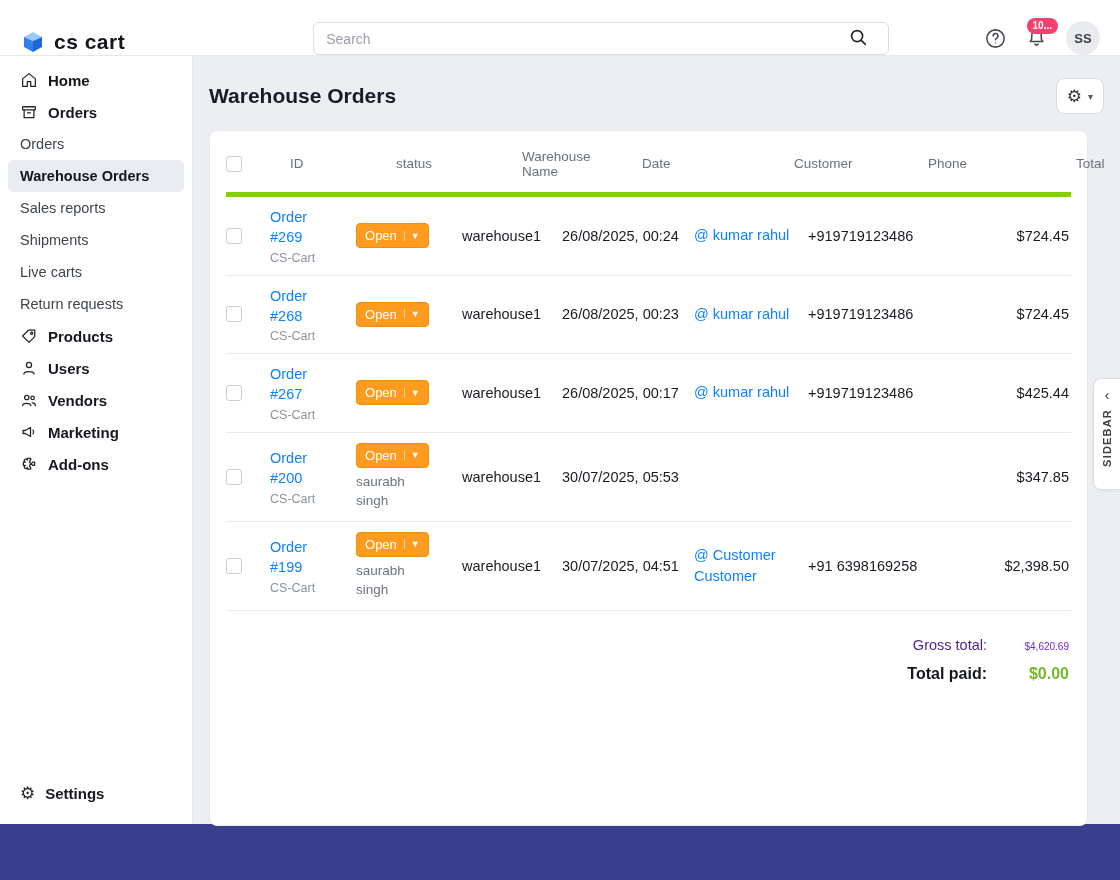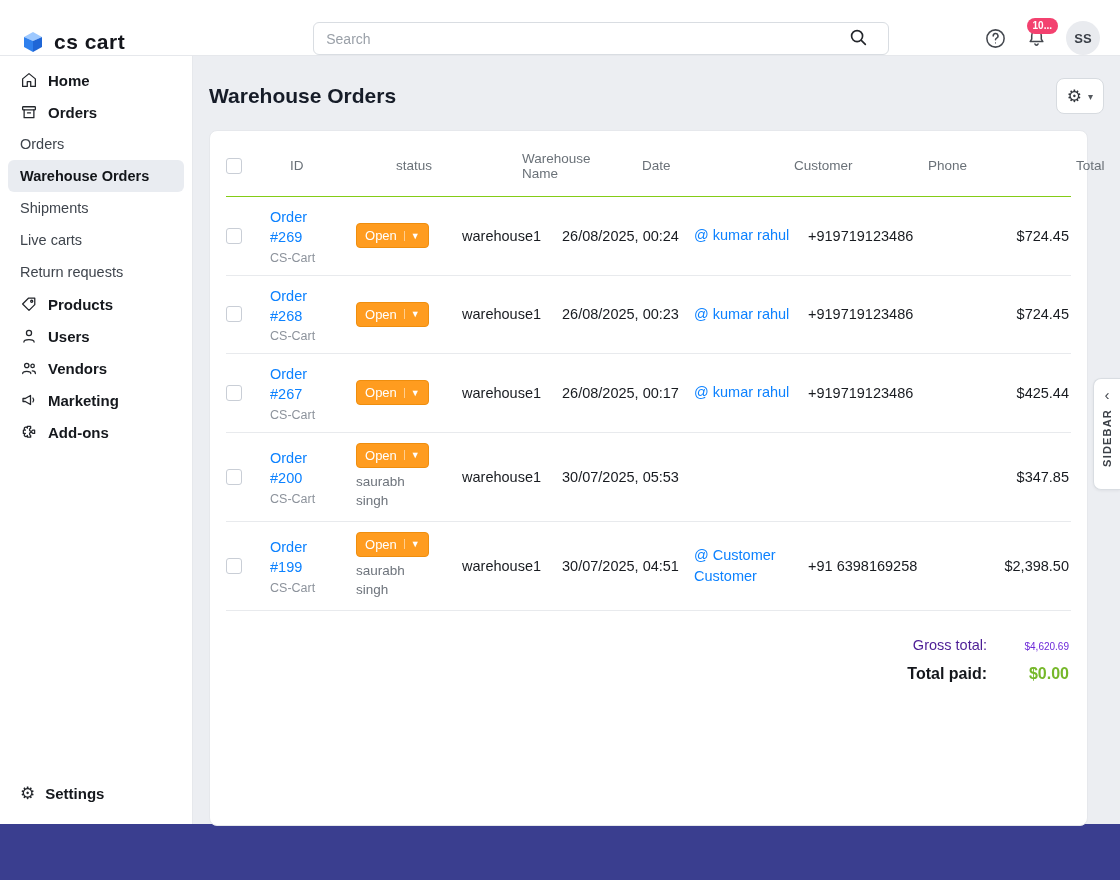--- a/index.html
+++ b/index.html
@@ -73,21 +73,21 @@
   .dd-caret{font-size:10px;color:#55595f;}
   .card{
     background:#fff;border:1px solid #e6e8ec;border-radius:8px;
     margin-right:16px;min-height:696px;padding:4px 16px 24px;
   }
   .trow{
     display:grid;
     grid-template-columns:44px 86px 106px 100px 132px 114px 128px 1fr;
     align-items:center;border-bottom:1px solid #e8eaed;
   }
-  .thead{min-height:62px;border-bottom:1px solid #84cc16;gap:20px;}
+  .thead{min-height:62px;border-bottom:5px solid #84cc16;gap:20px;}
   .thead .cell{font-size:13.5px;color:#6a7178;font-weight:400;}
   .trow:last-of-type{border-bottom:1px solid #e8eaed;}
   .cell{padding:10px 6px 10px 0;display:flex;flex-direction:column;justify-content:center;align-items:flex-start;}
   .c-total{align-items:flex-end;text-align:right;padding-right:2px;}
   .drow{min-height:78px;font-size:14.5px;color:#181b20;}
   .checkbox{
     width:16px;height:16px;border:1.5px solid #c9ced6;border-radius:3px;background:#fff;cursor:pointer;display:inline-block;
   }
   .order-link{color:var(--link-blue,#0d82ff);text-decoration:none;cursor:pointer;max-width:62px;line-height:1.4;}
   .company{font-size:12.5px;color:#8d939c;margin-top:3px;}
@@ -189,20 +189,23 @@
       <span>Orders</span>
     </div>
 
     <div class="nav-item">
       <span>Orders</span>
     </div>
     <div class="nav-item active">
       <span>Warehouse Orders</span>
     </div>
     <div class="nav-item">
+      <span>Sales reports</span>
+    </div>
+    <div class="nav-item">
       <span>Shipments</span>
     </div>
     <div class="nav-item">
       <span>Live carts</span>
     </div>
     <div class="nav-item">
       <span>Return requests</span>
     </div>
 
     <div class="nav-item top">

